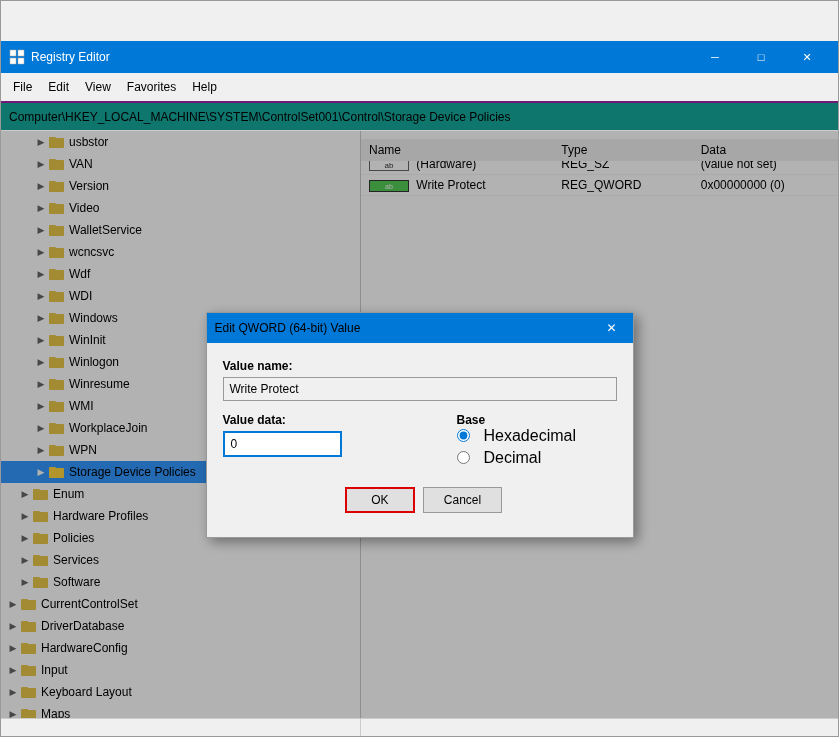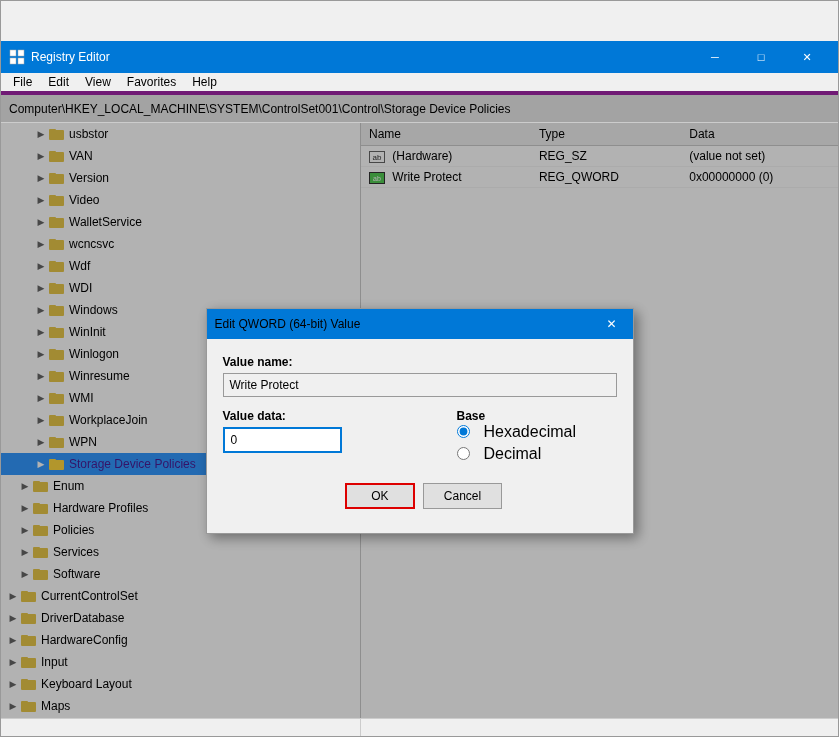--- a/index.html
+++ b/index.html
@@ -9,45 +9,45 @@
     .window { width: 839px; height: 737px; background: #f0f0f0; border: 1px solid #999; display: flex; flex-direction: column; }
     
     
     .title-bar { background: #0078d7; display: flex; align-items: center; height: 32px; padding: 0 8px; flex-shrink: 0; margin-top: 40px; }
     .title-bar-icon { width: 16px; height: 16px; margin-right: 6px; }
     .title-bar-text { color: white; font-size: 12px; flex: 1; }
     .title-bar-controls { display: flex; gap: 0; }
     .title-btn { width: 46px; height: 32px; background: transparent; border: none; color: white; font-size: 11px; cursor: pointer; display: flex; align-items: center; justify-content: center; }
     
     
-    .menu-bar { background: #f0f0f0; display: flex; align-items: center; height: 22px; padding: 0 4px; border-bottom: 4px solid #701a75; flex-shrink: 0; }
+    .menu-bar { background: #f0f0f0; display: flex; align-items: center; height: 30px; padding: 0 4px; border-bottom: 2px solid #701a75; flex-shrink: 0; }
     .menu-item { padding: 2px 8px; cursor: pointer; font-size: 12px; color: #000; }
     
     
-    .address-bar { background: #a3a3a3; height: 28px; border-bottom: 1px solid #ccc; display: flex; align-items: center; padding: 0 8px; flex-shrink: 0; }
+    .address-bar { background: #0f766e; height: 28px; border-bottom: 1px solid #ccc; display: flex; align-items: center; padding: 0 8px; flex-shrink: 0; }
     .address-text { font-size: 12px; color: #000; }
     
     
     .main { display: flex; flex: 1; overflow: hidden; position: relative; }
     
     
     .tree-pane { width: 360px; border-right: 1px solid #ccc; overflow-y: auto; overflow-x: hidden; background: white; flex-shrink: 0; }
     .tree-item { display: flex; align-items: center; height: 22px; cursor: pointer; padding-left: 4px; white-space: nowrap; }
     .tree-item.selected { background: #3399ff; color: white; }
-    .tree-item.selected .item-label { color: #4c1d95; }
+    .tree-item.selected .item-label { color: #000000; }
     .expand-btn { width: 16px; height: 16px; display: flex; align-items: center; justify-content: center; font-size: 9px; color: #666; cursor: pointer; flex-shrink: 0; }
     .folder-icon { width: 16px; height: 14px; margin-right: 4px; flex-shrink: 0; }
     .item-label { font-size: 12px; color: #000; }
     
     
     .right-pane { flex: 1; background: white; overflow: auto; }
     .registry-table { width: 100%; border-collapse: collapse; }
-    .registry-table th { background: #f0f0f0; border-bottom: 1px solid #ccc; padding: 4px 8px; text-align: left; font-weight: normal; font-size: 12px; position: sticky; top: 0; }
+    .registry-table th { background: #f0f0f0; border-bottom: 1px solid #ccc; padding: 4px 8px; text-align: left; font-weight: normal; font-size: 12px; position: sticky; top: 8px; }
     .registry-table td { padding: 3px 8px; font-size: 12px; border-bottom: 1px solid #f5f5f5; }
-    .reg-icon { display: inline-block; width: 16px; height: 12px; background: #4169e1; border: 1px solid #333; margin-right: 4px; vertical-align: middle; font-size: 8px; color: white; text-align: center; line-height: 12px; }
+    .reg-icon { display: inline-block; width: 40px; height: 12px; background: #4169e1; border: 1px solid #333; margin-right: 4px; vertical-align: middle; font-size: 8px; color: white; text-align: center; line-height: 12px; }
     .reg-icon.ab { background: #fff; border: 1px solid #666; color: #333; }
     
     
     .tree-pane::-webkit-scrollbar { width: 12px; }
     .tree-pane::-webkit-scrollbar-track { background: #f0f0f0; }
     .tree-pane::-webkit-scrollbar-thumb { background: #c0c0c0; border: 2px solid #f0f0f0; }
     
     
     .h-scroll-area { height: 18px; border-top: 1px solid #ccc; background: #f0f0f0; display: flex; }
     .h-scroll-left { width: 360px; border-right: 1px solid #ccc; position: relative; }

